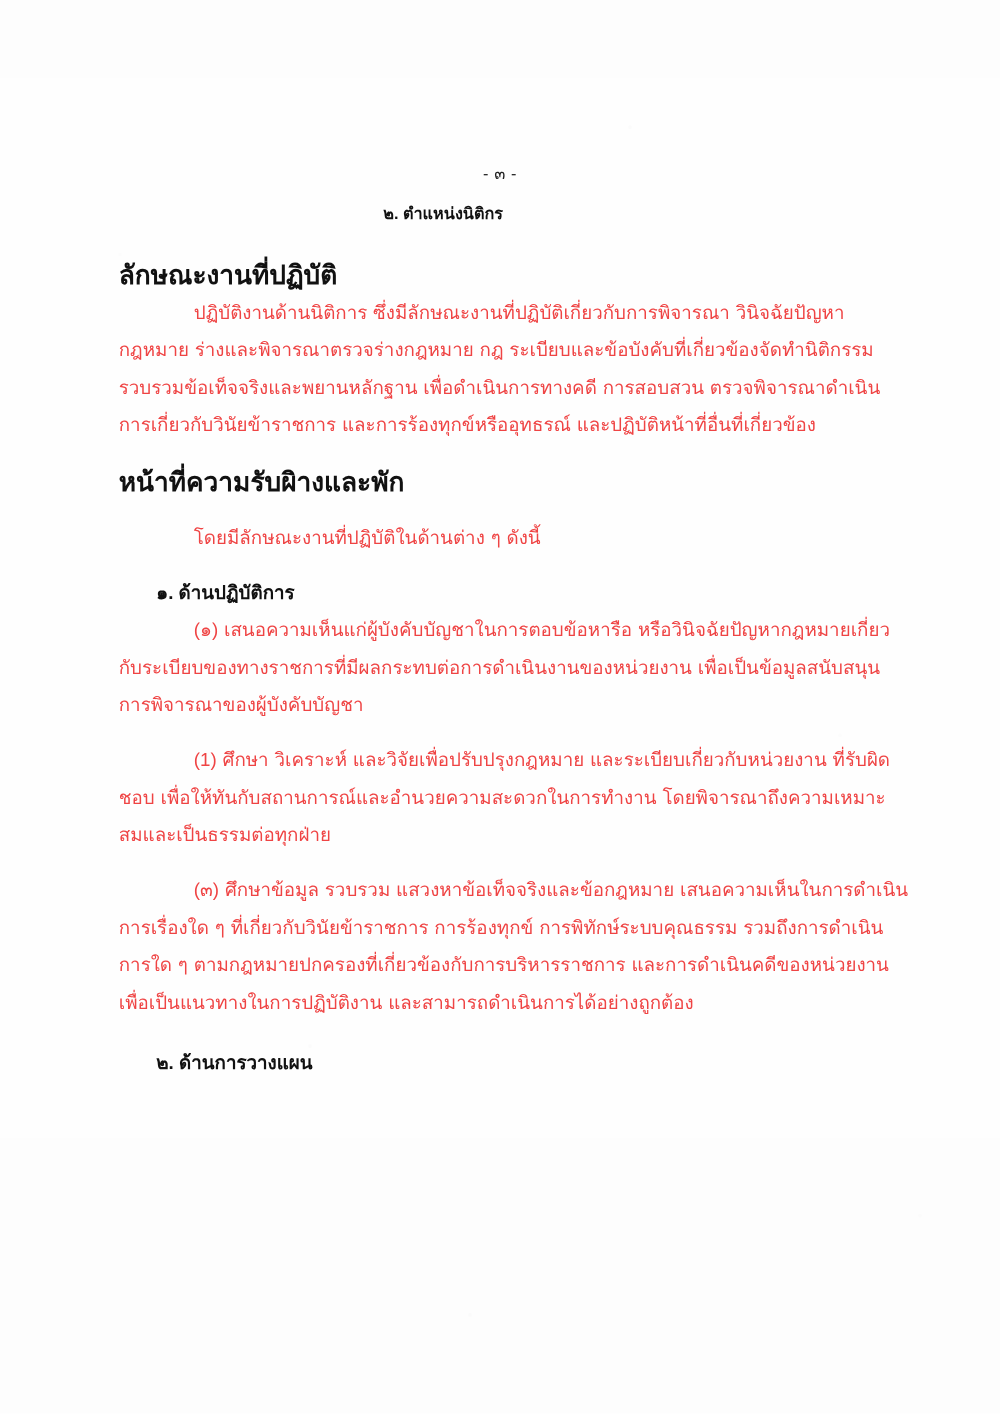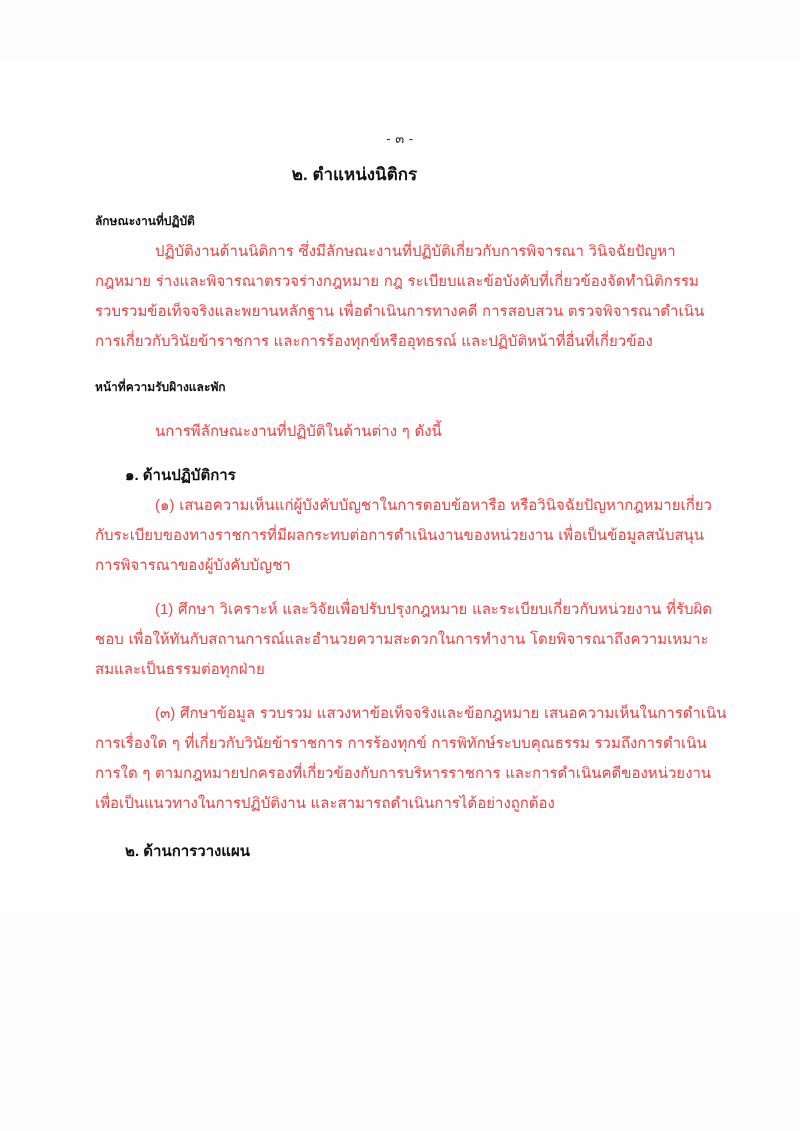--- a/index.html
+++ b/index.html
@@ -46,27 +46,27 @@
     letter-spacing: .5px;
     color: #222;
   }
 
   .doc-title {
     position: absolute;
     top: 160px;
     left: 0;
     width: 709px;
     text-align: center;
-    font-size: 17px;
+    font-size: 13px;
     font-weight: bold;
     color: #111;
   }
 
   .section-heading {
-    font-size: 12px;
+    font-size: 21px;
     font-weight: bold;
     color: #111;
     margin: 0;
     line-height: 30px;
   }
 
   .sub-heading {
     font-size: 15px;
     font-weight: bold;
     color: #111;
@@ -116,21 +116,21 @@
     <div>
       <div class="section-heading">ลักษณะงานที่ปฏิบัติ</div>
       <p class="para">ปฏิบัติงานด้านนิติการ ซึ่งมีลักษณะงานที่ปฏิบัติเกี่ยวกับการพิจารณา วินิจฉัยปัญหากฎหมาย ร่างและพิจารณาตรวจร่างกฎหมาย กฎ ระเบียบและข้อบังคับที่เกี่ยวข้องจัดทำนิติกรรม รวบรวมข้อเท็จจริงและพยานหลักฐาน เพื่อดำเนินการทางคดี การสอบสวน ตรวจพิจารณาดำเนินการเกี่ยวกับวินัยข้าราชการ และการร้องทุกข์หรืออุทธรณ์ และปฏิบัติหน้าที่อื่นที่เกี่ยวข้อง</p>
     </div>
 
     <div class="spacer-md"></div>
 
     <div>
       <div class="section-heading">หน้าที่ความรับผิางและพัก</div>
       <div class="spacer-sm"></div>
-      <p class="para">นการพีลักษณะงานที่ปฏิบัติในด้านต่าง ๆ ดังนี้</p>
+      <p class="para">โดยมีลักษณะงานที่ปฏิบัติในด้านต่าง ๆ ดังนี้</p>
     </div>
 
     <div class="spacer-sm"></div>
 
     <div>
       <div class="sub-heading">๑. ด้านปฏิบัติการ</div>
 
       <p class="para item">(๑) เสนอความเห็นแก่ผู้บังคับบัญชาในการตอบข้อหารือ หรือวินิจฉัยปัญหากฎหมายเกี่ยวกับระเบียบของทางราชการที่มีผลกระทบต่อการดำเนินงานของหน่วยงาน เพื่อเป็นข้อมูลสนับสนุนการพิจารณาของผู้บังคับบัญชา</p>
 
       <div class="spacer-sm"></div>

